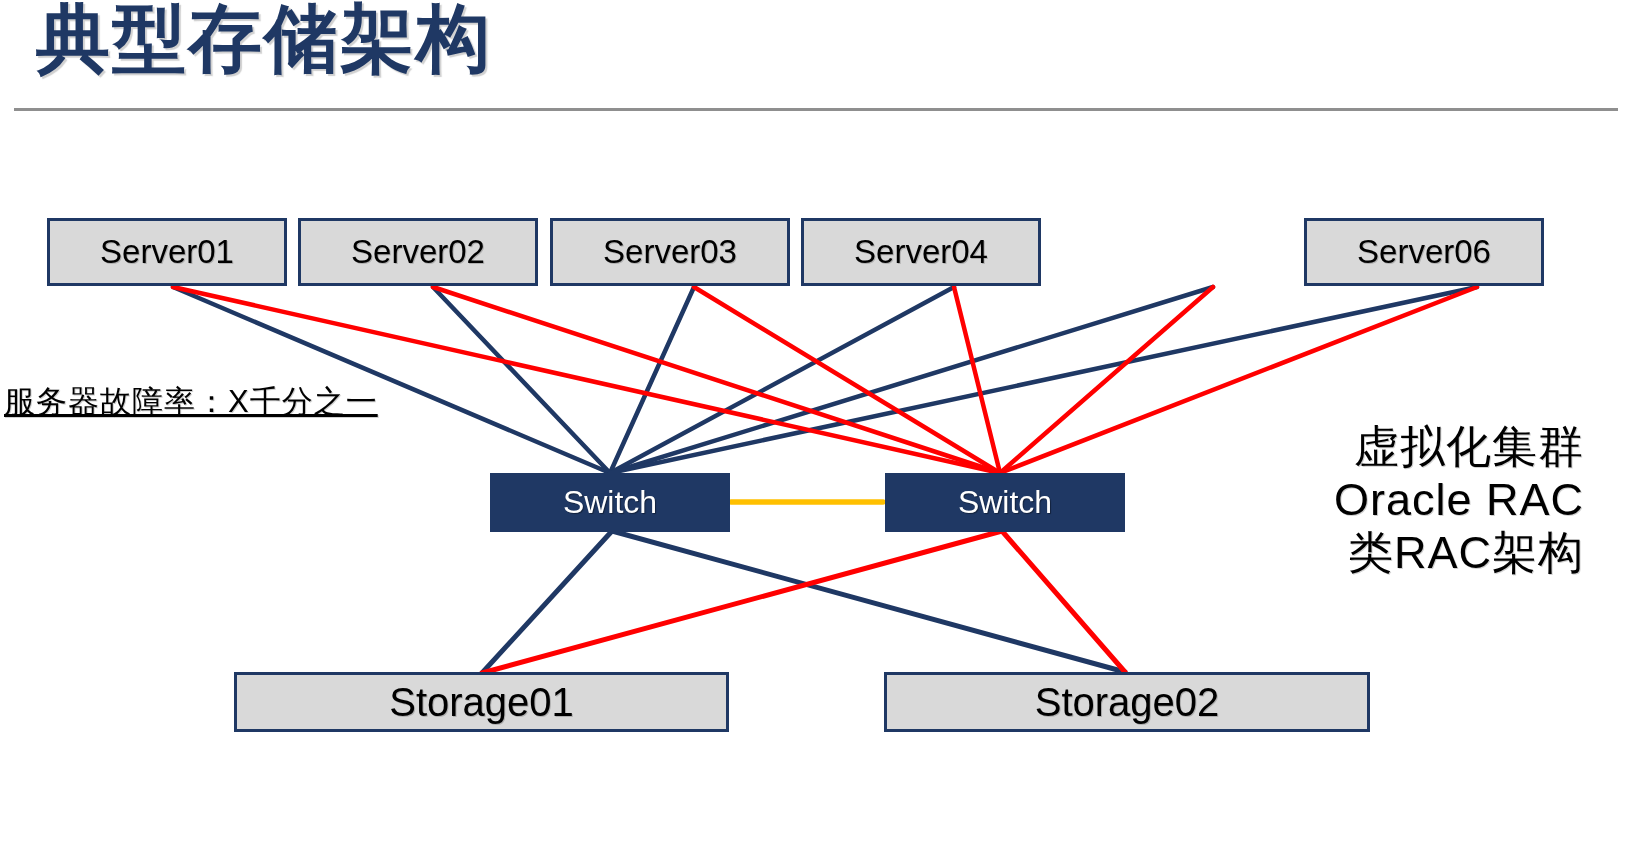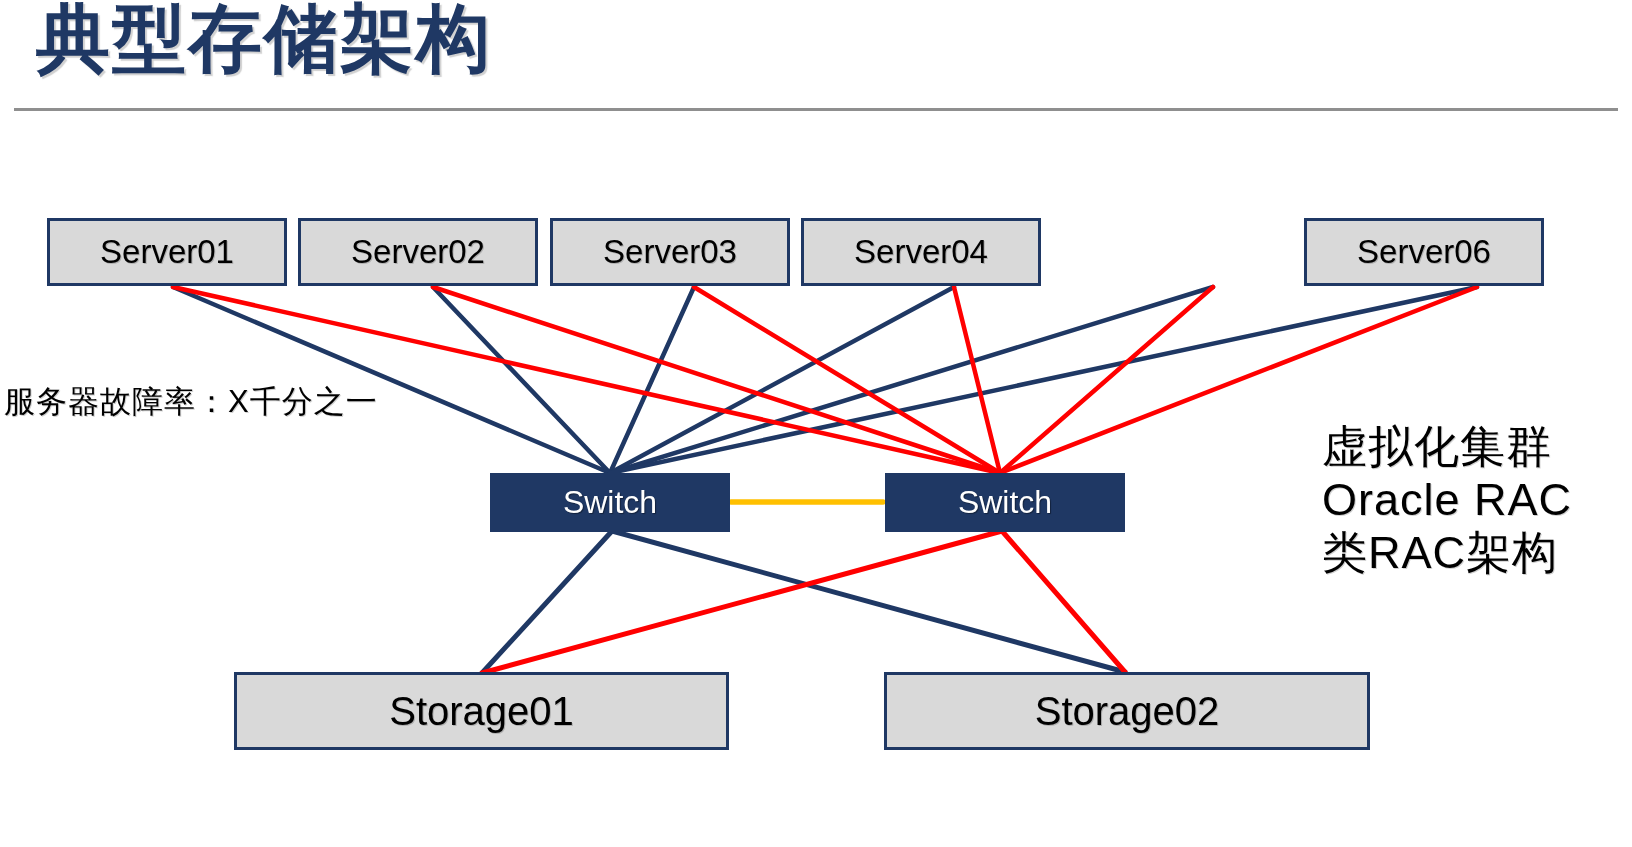--- a/index.html
+++ b/index.html
@@ -23,30 +23,31 @@
     position:absolute;box-sizing:border-box;display:flex;align-items:center;justify-content:center;
     border:3px solid var(--navy,#1F3864);color:#000;
     text-shadow:1px 1px 0 rgba(100,100,100,0.35);
   }
   .server{background:var(--node-fill,#D9D9D9);width:240px;height:68px;top:218px;font-size:33px;}
   .switch{
     background:var(--navy,#1F3864);border-color:var(--navy,#1F3864);
     width:240px;height:59px;top:473px;font-size:32px;color:#fff;
     text-shadow:1px 1px 1px rgba(0,0,0,0.4);
   }
-  .storage{background:var(--node-fill,#D9D9D9);height:78px;top:672px;font-size:40px;}
+  .storage{background:var(--node-fill,#D9D9D9);height:60px;top:672px;font-size:40px;}
   .rate-label{
     position:absolute;left:4px;font-size:31px;color:#000;letter-spacing:1px;white-space:nowrap;
     text-shadow:1px 1px 0 rgba(100,100,100,0.3);
+    text-decoration:underline;
   }
   .rate-label.server-rate{top:381px;}
   .rate-label.storage-rate{top:777px;}
   .cluster-note{
     position:absolute;left:1322px;top:420px;width:262px;
-    font-size:45px;line-height:53px;color:#000;text-align:left;letter-spacing:1px;white-space:nowrap;
+    font-size:45px;line-height:53px;color:#000;text-align:right;letter-spacing:1px;white-space:nowrap;
     text-shadow:1px 1px 0 rgba(100,100,100,0.3);
   }
 </style>
 </head>
 <body>
 
 <div class="slide">
 
   <h1 class="page-title">典型存储架构</h1>
   <div class="divider"></div>

